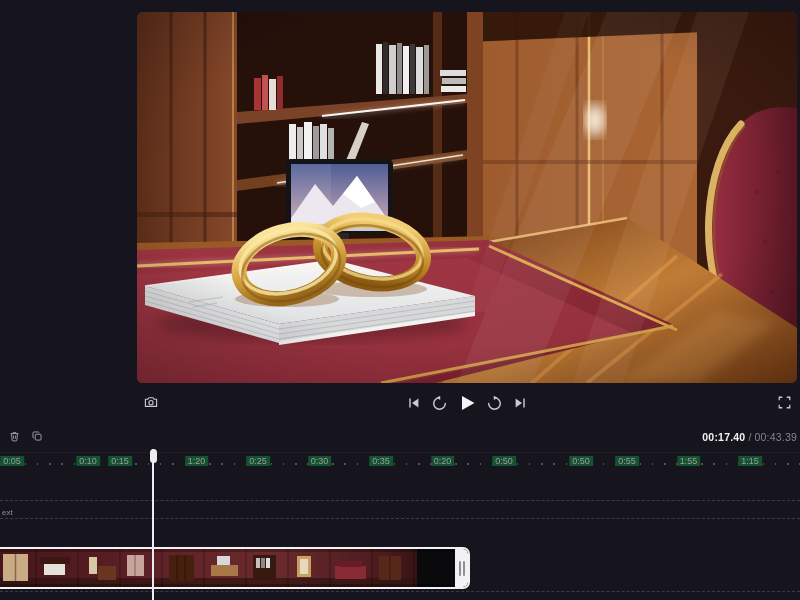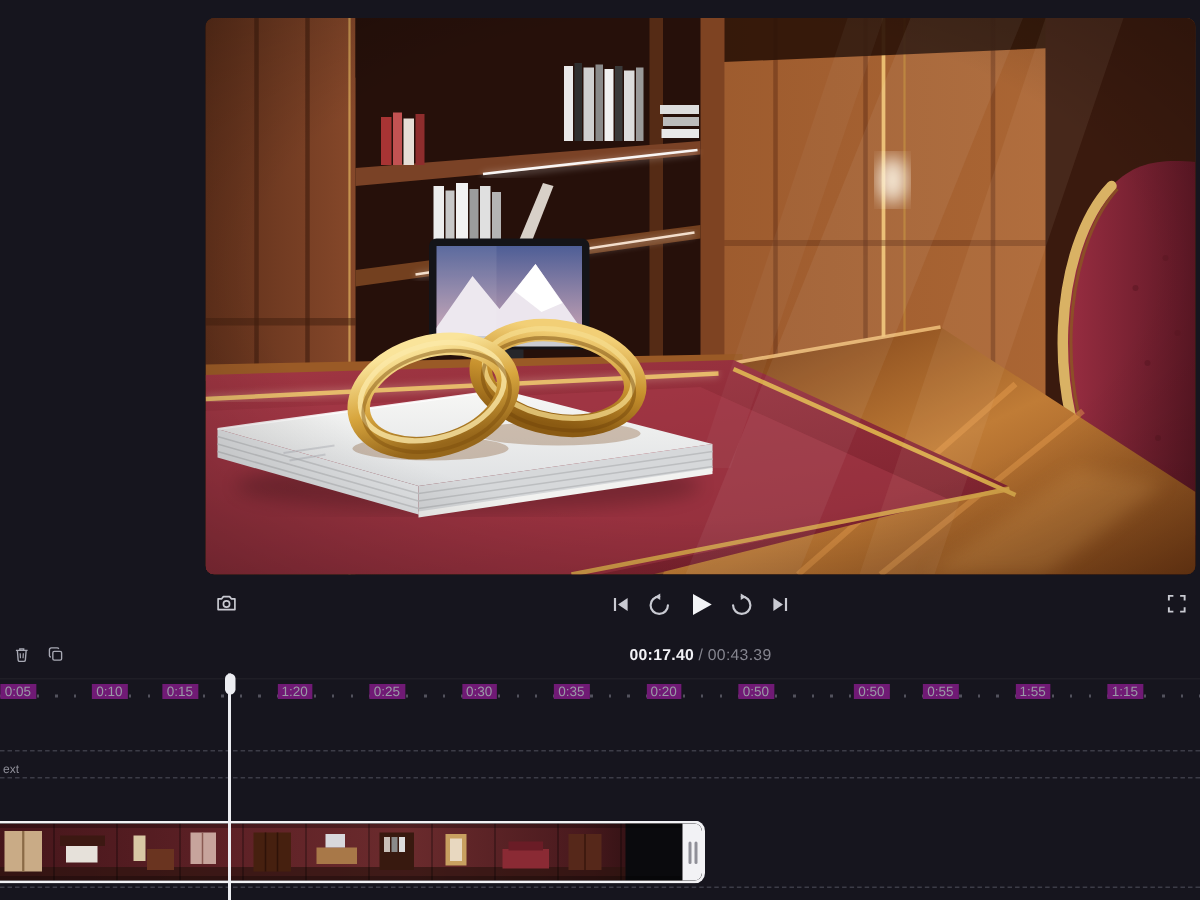--- a/index.html
+++ b/index.html
@@ -24,33 +24,33 @@
   .controls{position:absolute;left:137px;top:391px;width:660px;height:24px}
   .controls .center{position:absolute;left:50%;top:0;height:24px;
     transform:translateX(-50%);display:flex;align-items:center;gap:9px}
   .controls .snapshot{position:absolute;left:6px;top:3px}
   .controls .fullscreen{position:absolute;right:5px;top:4px}
 
   
   .tl-toolbar{position:absolute;left:8px;top:430px;display:flex;gap:10px;align-items:center}
   .timecode{
     position:absolute;left:137px;top:431px;width:660px;height:13px;
-    text-align:center;font-size:10.5px;letter-spacing:.2px;color:#85858f;
+    text-align:right;font-size:10.5px;letter-spacing:.2px;color:#85858f;
   }
   .timecode .cur{color:#f2f2f6;font-weight:bold}
   .timecode .sep{margin:0 3px}
 
   
   .ruler{position:absolute;left:0;top:452px;width:800px;height:19px;
     border-top:1px solid rgba(255,255,255,0.04)}
   .ruler .ticks{position:absolute;left:0;right:0;top:10px;height:2px;
     background:repeating-linear-gradient(90deg,
       rgba(195,195,210,.35) 0 1.5px, transparent 1.5px 12.3px)}
   .ruler .lbl{position:absolute;top:3px;transform:translateX(-50%);
-    font-size:9px;color:#9a9aa6;background:#701a75;padding:0 3px;white-space:nowrap}
+    font-size:9px;color:#9a9aa6;background:#14532d;padding:0 3px;white-space:nowrap}
 
   
   .text-track{position:absolute;left:0;top:500px;width:800px;height:17px;
     border-top:1px dashed rgba(160,160,180,.28);
     border-bottom:1px dashed rgba(160,160,180,.28)}
   .text-track .tlabel{position:absolute;left:2px;bottom:1px;font-size:8px;color:#8f8f99}
   .bottom-divider{position:absolute;left:0;top:591px;width:800px;height:0;
     border-top:1px dashed rgba(160,160,180,.28)}
 
   
@@ -359,21 +359,21 @@
     </button>
   </div>
 
   <div class="timecode">
     <span class="cur">00:17.40</span><span class="sep">/</span><span class="tot">00:43.39</span>
   </div>
 
   <div class="ruler">
     <div class="ticks"></div>
     <span class="lbl" style="left:12px">0:05</span>
-    <span class="lbl" style="left:73px">0:10</span>
+    <span class="lbl" style="left:88px">0:10</span>
     <span class="lbl" style="left:120px">0:15</span>
     <span class="lbl" style="left:196.5px">1:20</span>
     <span class="lbl" style="left:258px">0:25</span>
     <span class="lbl" style="left:319.5px">0:30</span>
     <span class="lbl" style="left:381px">0:35</span>
     <span class="lbl" style="left:442.5px">0:20</span>
     <span class="lbl" style="left:504px">0:50</span>
     <span class="lbl" style="left:581px">0:50</span>
     <span class="lbl" style="left:627px">0:55</span>
     <span class="lbl" style="left:688.5px">1:55</span>

